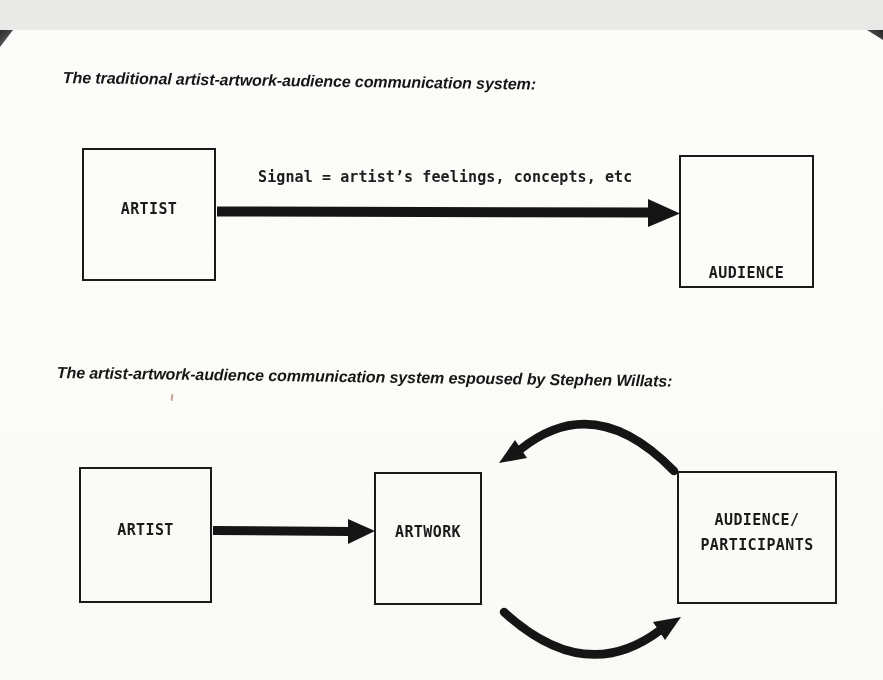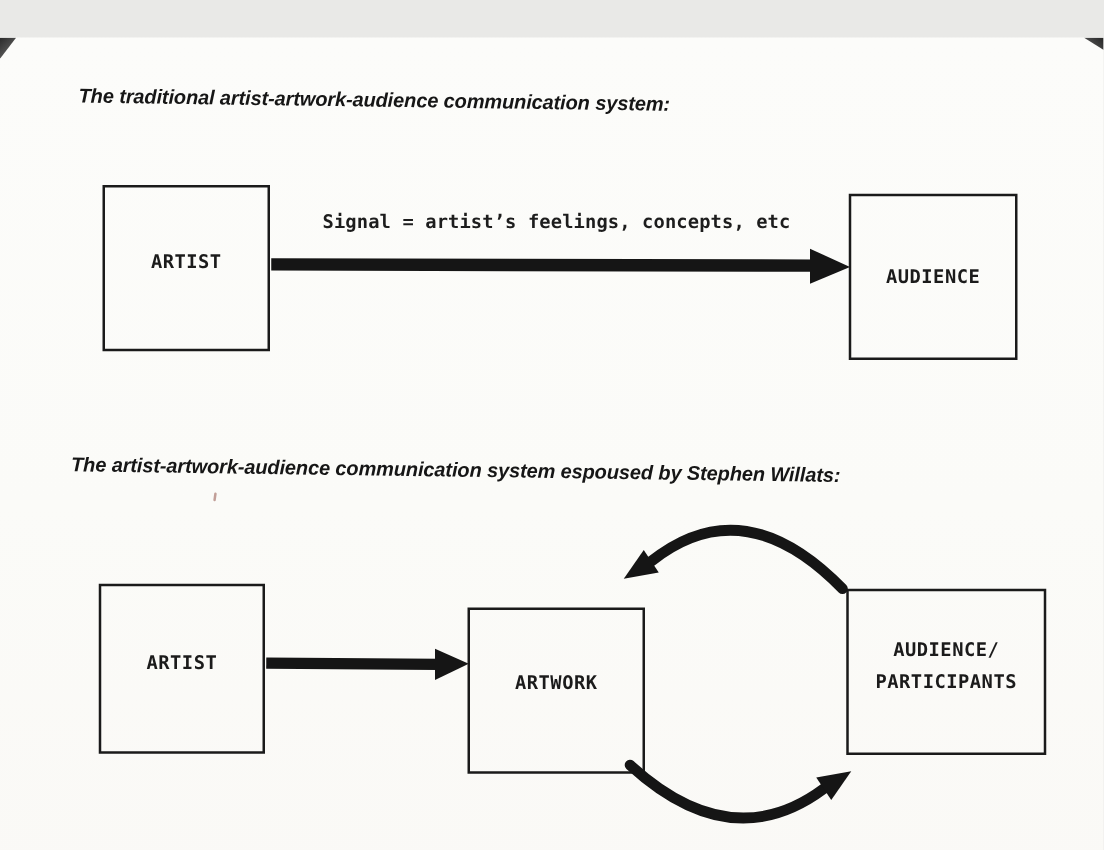--- a/index.html
+++ b/index.html
@@ -36,23 +36,23 @@
     align-items: center;
     justify-content: center;
     text-align: center;
     font-size: 15px;
     font-weight: bold;
     letter-spacing: 0.4px;
     color: #1b1b1b;
     line-height: 25px;
   }
   .box-artist1   { left: 82px;  top: 118px; width: 134px; height: 133px; padding-bottom: 10px; }
-  .box-audience1 { left: 679px; top: 125px; width: 135px; height: 133px; }
+  .box-audience1 { left: 679px; top: 125px; width: 135px; height: 133px; align-items: flex-end; }
   .box-artist2   { left: 79px;  top: 437px; width: 133px; height: 136px; padding-bottom: 10px; }
-  .box-artwork   { left: 374px; top: 456px; width: 142px; height: 133px; padding-bottom: 13px; align-items: center; }
+  .box-artwork   { left: 374px; top: 442px; width: 108px; height: 133px; padding-bottom: 13px; align-items: center; }
   .box-audience2 { left: 677px; top: 441px; width: 160px; height: 133px; padding-bottom: 10px; }
   .arrow-label {
     position: absolute;
     font-size: 15px;
     font-weight: bold;
     letter-spacing: 0.1px;
     color: #1d1d1d;
     white-space: nowrap;
   }
   .label-signal { left: 258px; top: 138px; }

